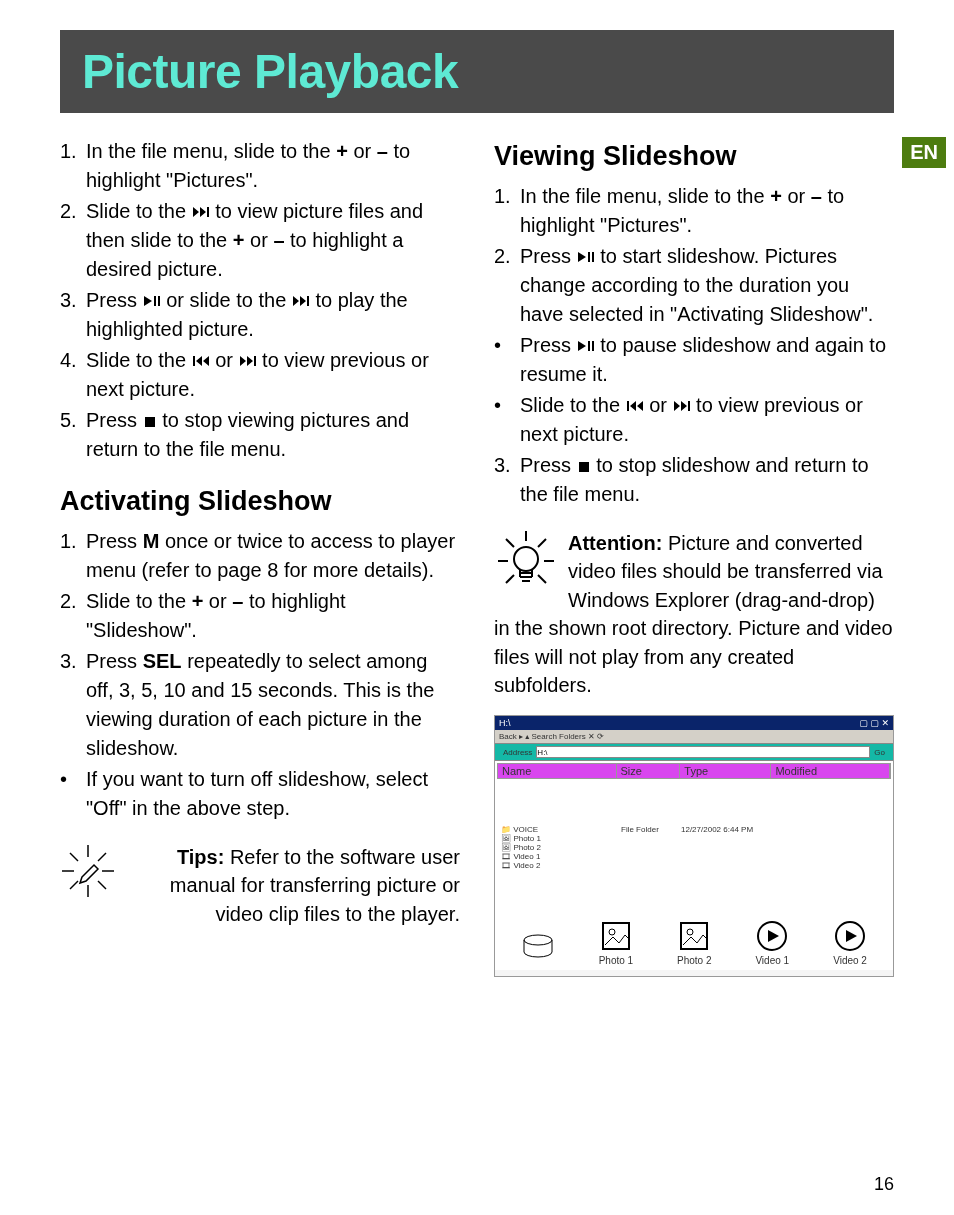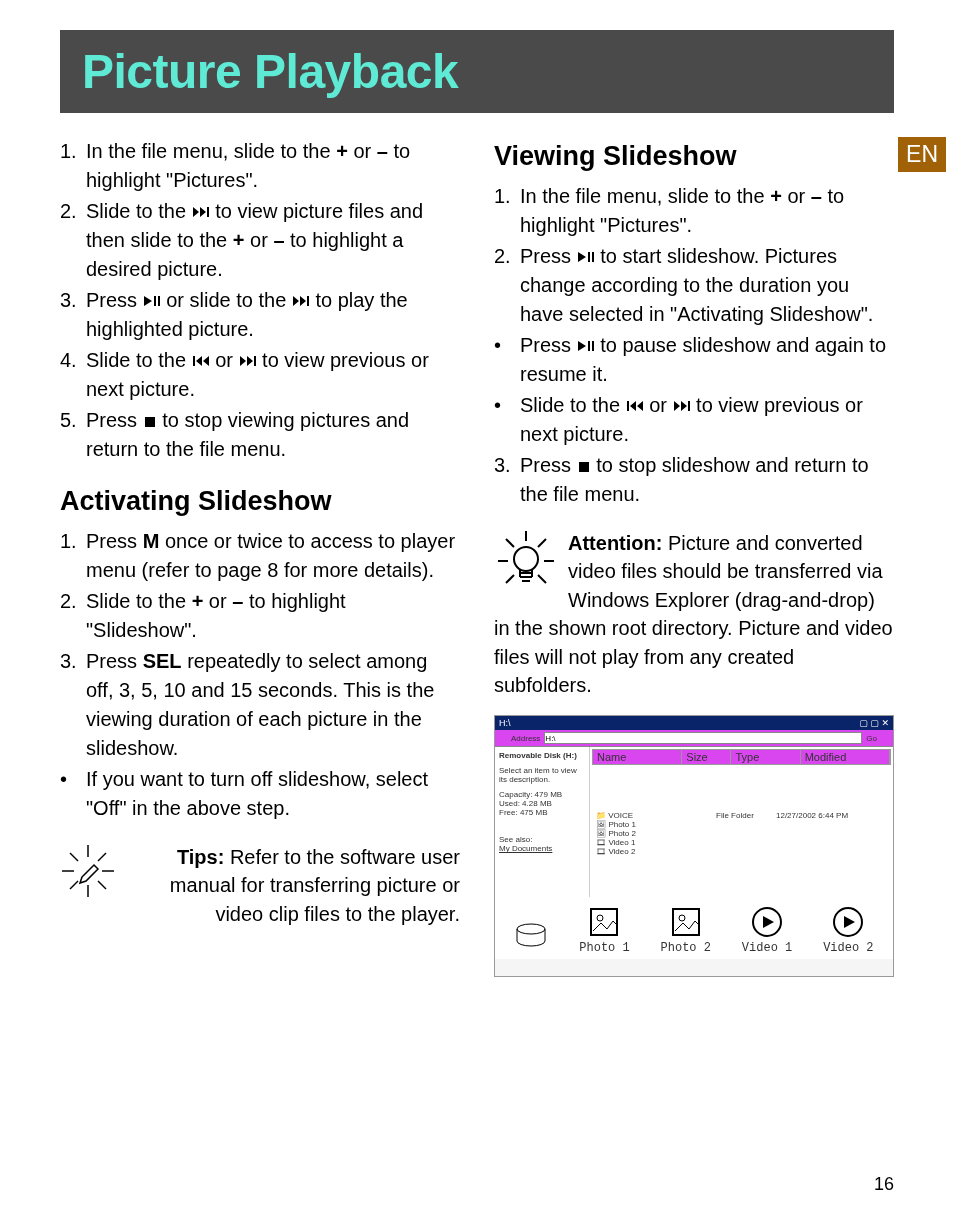--- a/index.html
+++ b/index.html
@@ -69,49 +69,49 @@
     }
     .callout-icon {
       flex-shrink: 0;
       margin-right: 10px;
     }
     .callout-body { flex: 1; text-align: right; }
     .en-badge {
       position: absolute;
       top: 0;
       right: -52px;
-      background: #a16207;
+      background: #4d7c0f;
       color: #fff;
-      font-weight: 400;
-      font-size: 23px;
+      font-weight: 700;
+      font-size: 20px;
       padding: 4px 8px;
     }
     .screenshot-placeholder {
       margin-top: 16px;
       width: 100%;
       height: 262px;
       border: 1px solid #999;
       background: #f5f5f5;
       position: relative;
       overflow: hidden;
       font-size: 10px;
       color: #333;
     }
     .sp-titlebar { background:#0a246a; color:#fff; padding:2px 4px; font-size:9px; display:flex; justify-content:space-between;}
     .sp-menu { background:#d4d0c8; padding:1px 4px; font-size:9px;}
     .sp-toolbar { background:#d4d0c8; padding:2px 4px; font-size:8px; border-bottom:1px solid #888;}
-    .sp-addr { background:#d946ef; padding:2px 16px; font-size:8px; display:flex; align-items:center; gap:4px; border-bottom:1px solid #888;}
+    .sp-addr { background:#14b8a6; padding:2px 8px; font-size:8px; display:flex; align-items:center; gap:4px; border-bottom:1px solid #888;}
     .sp-addr input { flex:1; font-size:8px; height:12px; border:1px solid #888;}
     .sp-body { display:flex; height:150px; background:#fff;}
     .sp-left { width:95px; border-right:1px solid #ccc; padding:4px; font-size:8px;}
     .sp-right { flex:1; padding:2px; font-size:8px; }
     .sp-hdr { display:flex; background:#d946ef; border:1px solid #999; font-size:11px;}
     .sp-hdr span { padding:1px 4px; border-right:1px solid #999;}
     .sp-files { padding:2px 4px;margin-top:44px; }
-    .sp-icons-row { display:flex; justify-content:space-around; align-items:flex-end; padding:8px 4px 4px 4px; background:#fff; font-size:12px; text-align:right;font-family:Liberation Mono, monospace;}
+    .sp-icons-row { display:flex; justify-content:space-around; align-items:flex-end; padding:8px 4px 4px 4px; background:#fff; font-size:10px; text-align:right;}
     .sp-icons-row .it { display:flex; flex-direction:column; align-items:center; gap:2px;}
     .sp-icons-row svg { width:34px; height:34px;}
     .page-num {
       position: absolute;
       bottom: 20px;
       right: 60px;
       font-size: 18px;
     }
   </style>
 </head>
@@ -300,35 +300,27 @@
         </svg>
       </span>
       <span class="bold">Attention:</span><span> Picture and converted video files should be transferred via Windows Explorer (drag-and-drop) in the shown root directory. Picture and video files will not play from any created subfolders.</span>
     </div>
 
     <div class="screenshot-placeholder">
       <div class="sp-titlebar">
         <span>H:\</span>
         <span>▢ ▢ ✕</span>
       </div>
+      <div class="sp-toolbar">Back  ▸  ▴  Search  Folders  ✕  ⟳</div>
       <div class="sp-addr">
         <span>Address</span>
         <input value="H:\" style="">
         <span>Go</span>
       </div>
       <div class="sp-body">
-        <div class="sp-left">
-          <div style="font-weight:bold;">Removable Disk (H:)</div>
-          <div style="margin-top:6px;">Select an item to view its description.</div>
-          <div style="margin-top:6px;">Capacity: 479 MB</div>
-          <div>Used: 4.28 MB</div>
-          <div>Free: 475 MB</div>
-          <div style="margin-top:18px;">See also:</div>
-          <div style="text-decoration:underline;">My Documents</div>
-        </div>
         <div class="sp-right">
           <div class="sp-hdr">
             <span style="flex:2">Name</span>
             <span style="flex:1">Size</span>
             <span style="flex:1.5">Type</span>
             <span style="flex:2">Modified</span>
           </div>
           <div class="sp-files" id="sp-files">
               <div><span style="display:inline-block;width:80px;">📁 VOICE</span><span style="display:inline-block;width:40px;"></span><span style="display:inline-block;width:60px;">File Folder</span><span>12/27/2002 6:44 PM</span></div>
               <div>🖼 Photo 1</div>

